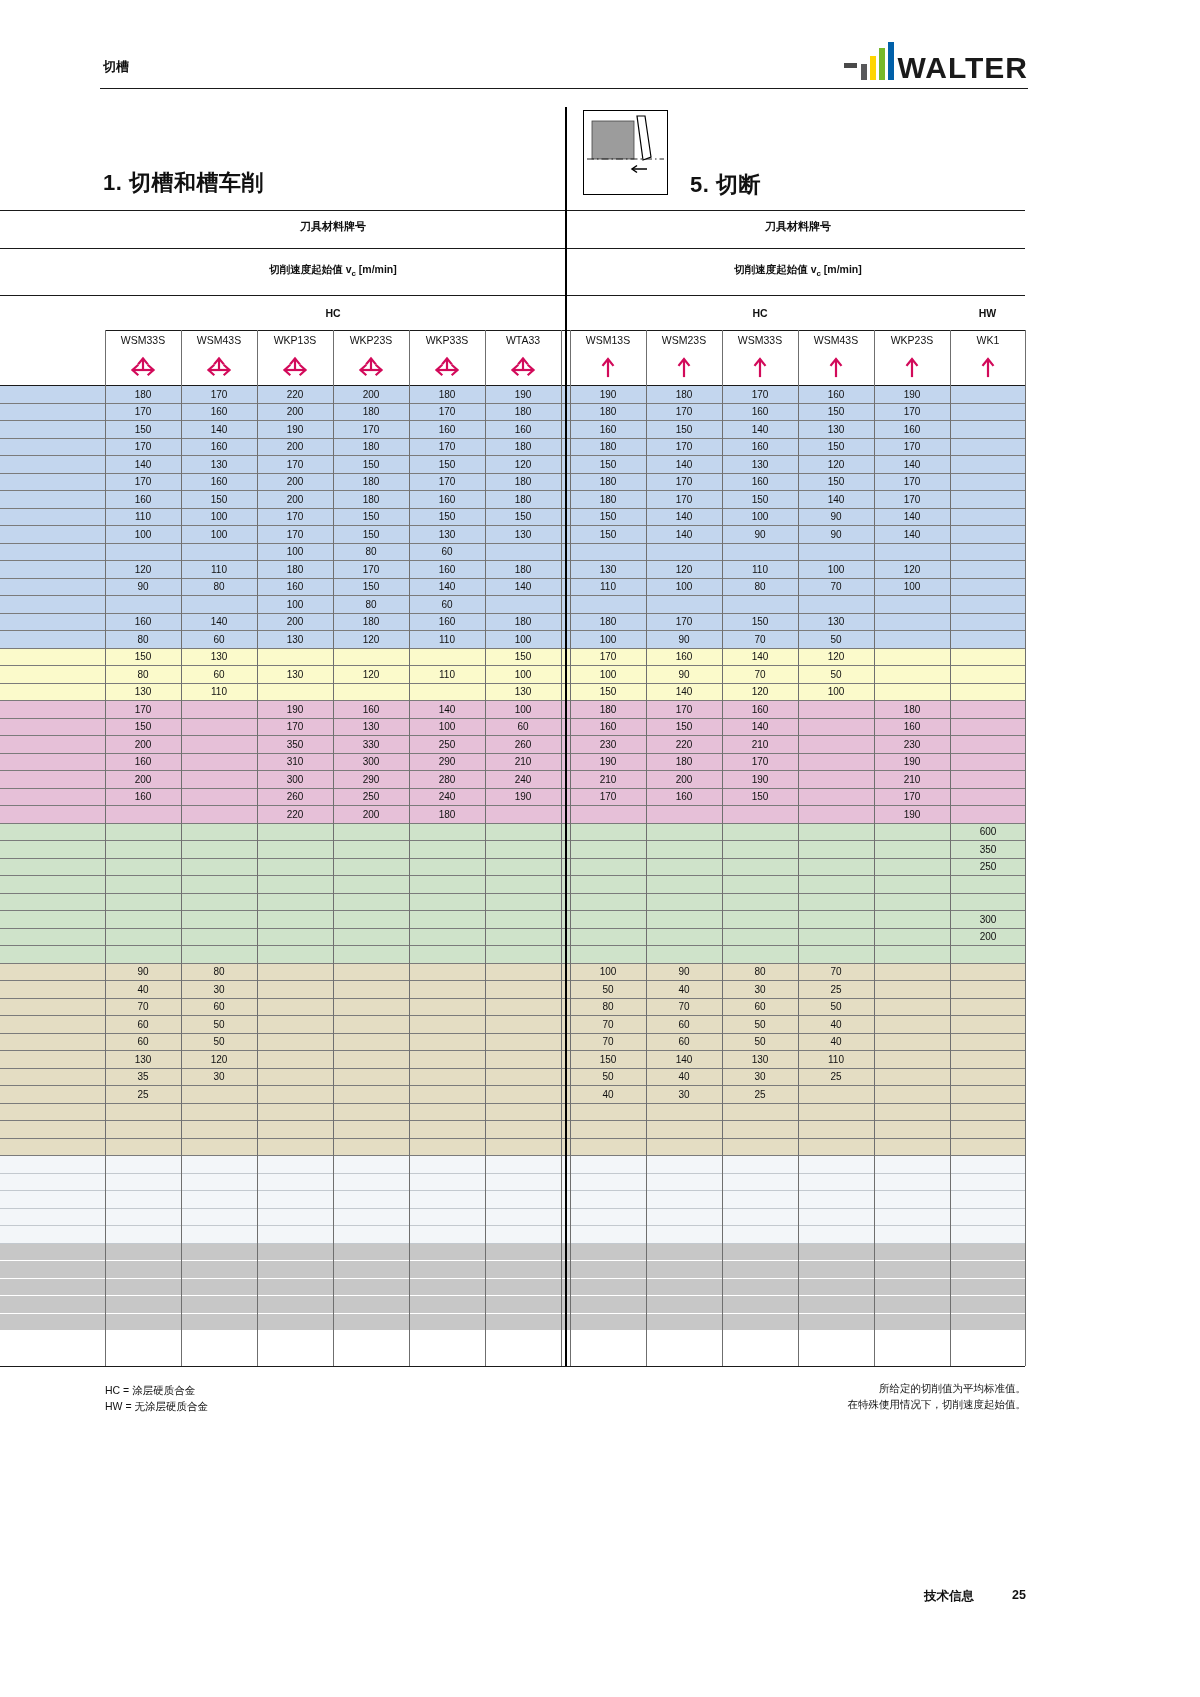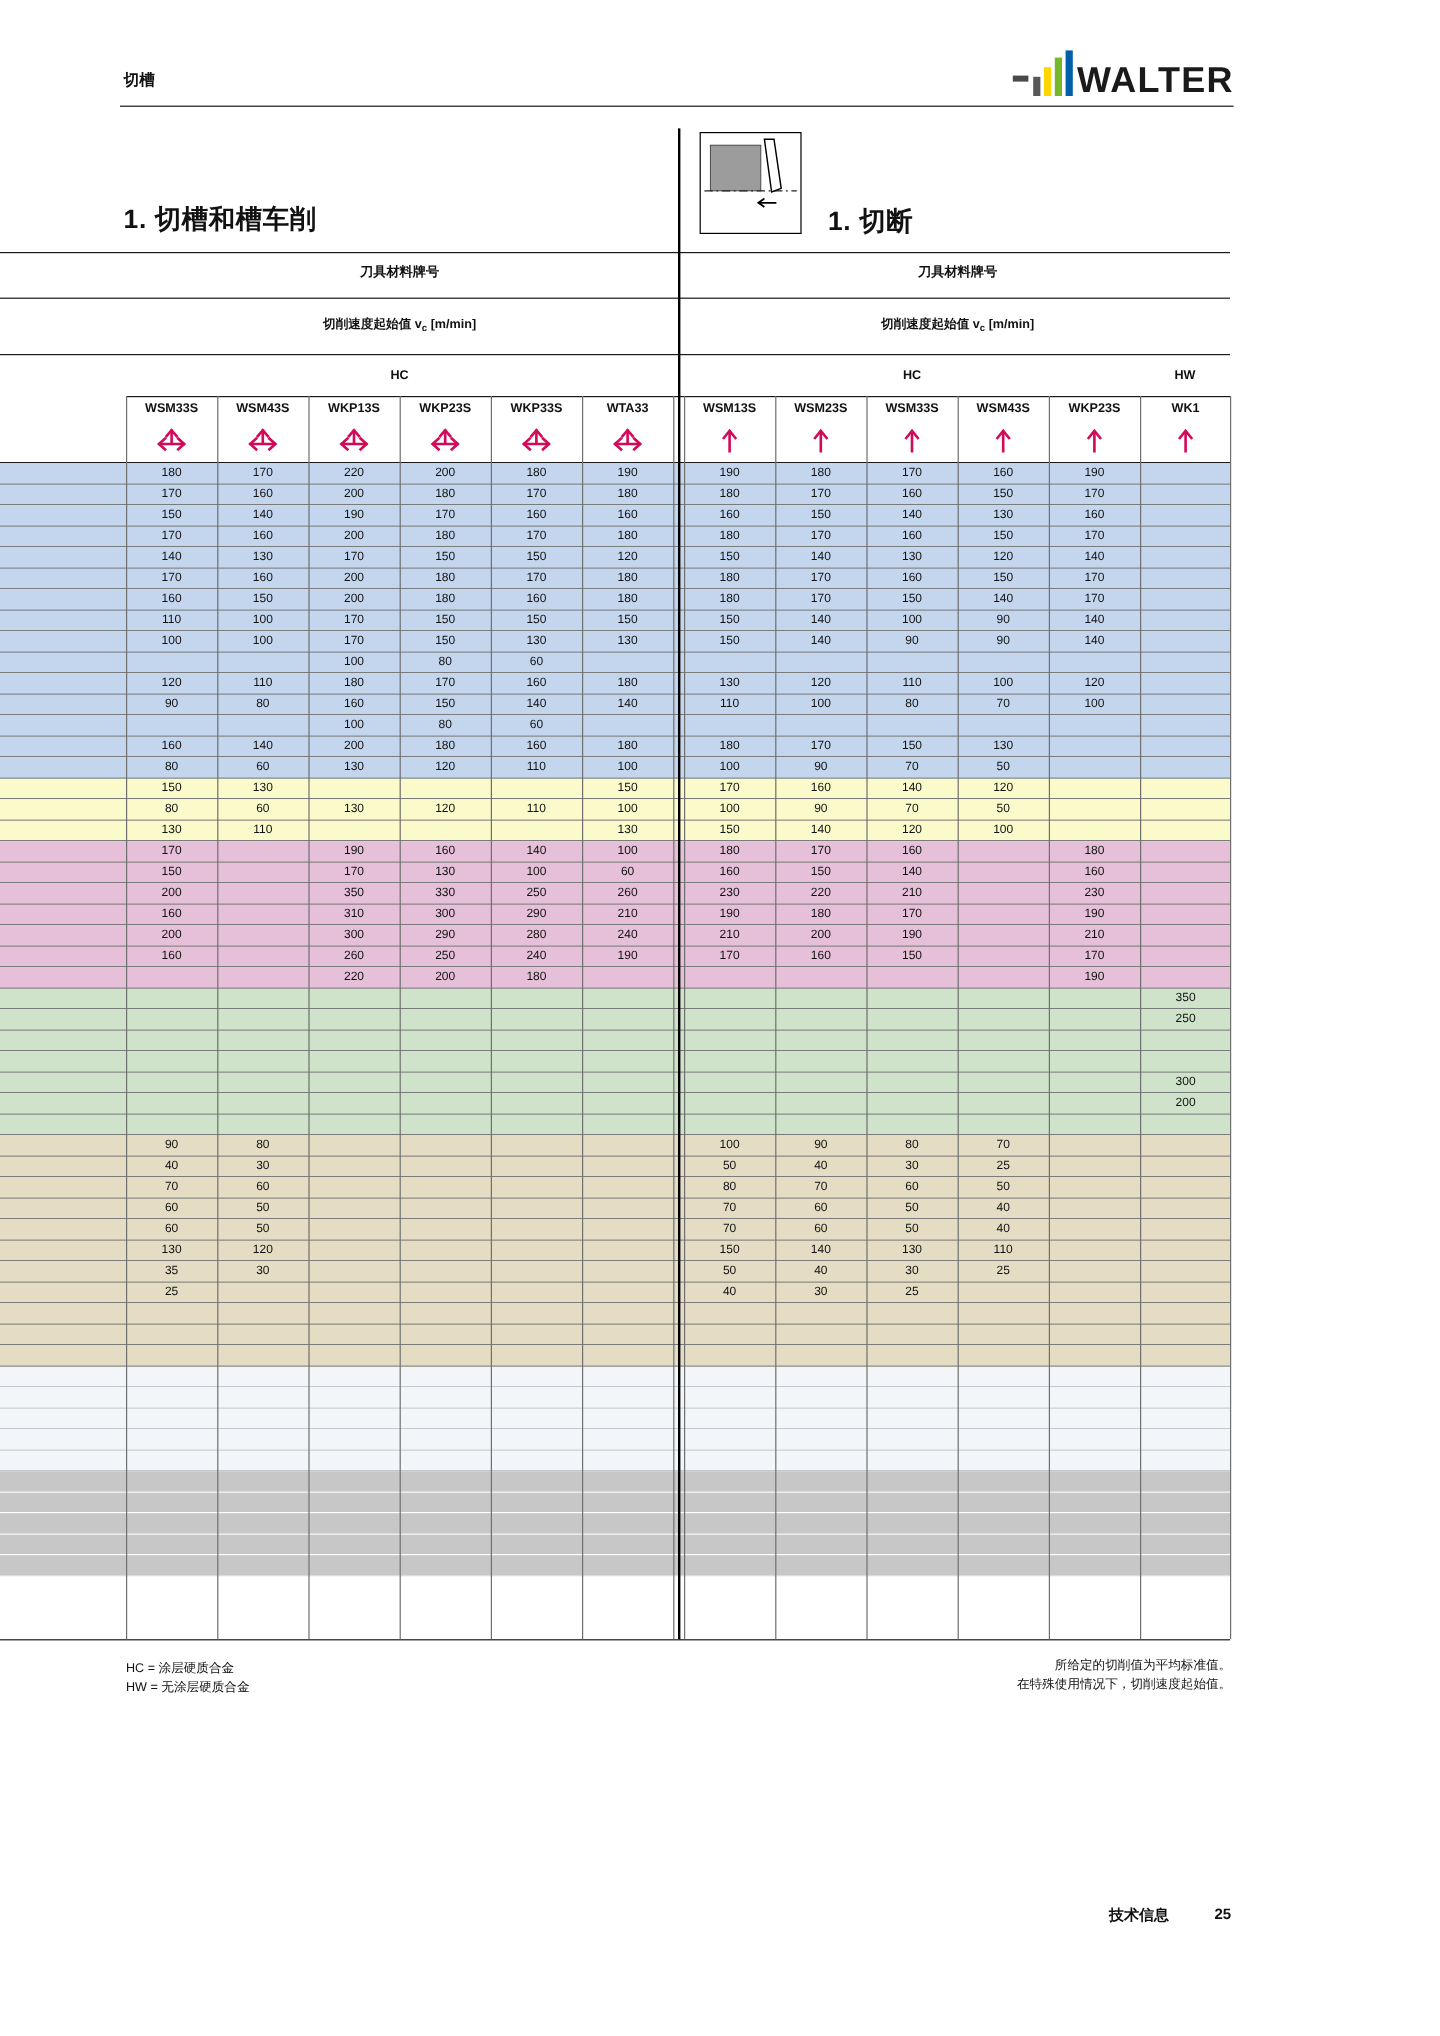--- a/index.html
+++ b/index.html
@@ -8,21 +8,21 @@
           font-family:"Liberation Sans", sans-serif; color:#111; overflow:hidden; }
   .abs { position:absolute; }
   .hline { position:absolute; height:1px; background:#1a1a1a; }
   .crumb { font-size:13px; font-weight:bold; }
   .title { font-size:22px; font-weight:bold; letter-spacing:0.5px; }
   .th-center { position:absolute; text-align:center; font-weight:bold; }
   .h1 { font-size:11px;font-family:Liberation Serif, serif; }
   .h2 { font-size:10.5px; }
   sub { font-size:8px; }
   .grades { position:absolute; display:flex; }
-  .grade { flex:1; text-align:center; font-weight:bold; font-size:10.5px; }
+  .grade { flex:1; text-align:center; font-weight:normal; font-size:10.5px; }
   .arrows { position:absolute; display:flex; }
   .arrowcell { flex:1; display:flex; justify-content:center; align-items:center; }
   #grid { position:absolute; left:0; top:386px; width:1025px; z-index:1; }
   .grid-row { position:relative; width:1025px; height:17.5px; border-bottom:1px solid #7b7b7b; }
   .cell { position:absolute; top:0; height:100%; display:flex; align-items:center;
           justify-content:center; font-size:10px; color:#111; }
   #vlines { position:absolute; left:0; top:0; z-index:2; }
   .vline { position:absolute; top:330px; height:1036px; width:1px; background:#6f6f6f; }
   .divider { position:absolute; left:565px; top:107px; width:2px; height:1259px; background:#000; z-index:3; }
   .iconbox { position:absolute; left:583px; top:110px; width:85px; height:85px;
@@ -58,21 +58,21 @@
   <div class="iconbox">
     <svg width="83" height="83" viewBox="0 0 83 83">
       <rect x="8" y="10" width="42" height="38" fill="#9c9c9c" stroke="#444" stroke-width="0.8"></rect>
       <path d="M3 48 H80" stroke="#222" stroke-width="1" stroke-dasharray="7 3 1.5 3" fill="none"></path>
       <polygon points="53,5 61,5 67,46 59,49" fill="#fff" stroke="#000" stroke-width="1.2"></polygon>
       <path d="M63 58 H49" stroke="#000" stroke-width="1.5" fill="none"></path>
       <path d="M53 54.5 L48 58 L53 61.5" fill="none" stroke="#000" stroke-width="1.5"></path>
     </svg>
   </div>
 
-  <div class="abs title" style="left:690px;top:170px;">1. 切断</div>
+  <div class="abs title" style="left:690px;top:170px;">5. 切断</div>
 
   <div class="hline" style="left:0;top:210px;width:1025px;"></div>
   <div class="hline" style="left:0;top:248px;width:1025px;"></div>
   <div class="hline" style="left:0;top:295px;width:1025px;"></div>
   <div class="hline" style="left:105px;top:330px;width:920px;"></div>
   <div class="hline" style="left:0;top:385px;width:1025px;"></div>
   <div class="hline" style="left:0;top:1366px;width:1025px;"></div>
 
   <div class="th-center h1" style="left:105px;top:219px;width:456px;">刀具材料牌号</div>
   <div class="th-center h1" style="left:570px;top:219px;width:456px;">刀具材料牌号</div>
@@ -492,20 +492,23 @@
         <div class="cell" style="left: 570px; width: 76px;">170</div>
         <div class="cell" style="left: 646px; width: 76px;">160</div>
         <div class="cell" style="left: 722px; width: 76px;">150</div>
         <div class="cell" style="left: 874px; width: 76px;">170</div>
       </div>
       <div class="grid-row" style="background: rgb(230, 192, 216); border-bottom-color: rgb(123, 123, 123);">
         <div class="cell" style="left: 257px; width: 76px;">220</div>
         <div class="cell" style="left: 333px; width: 76px;">200</div>
         <div class="cell" style="left: 409px; width: 76px;">180</div>
         <div class="cell" style="left: 874px; width: 76px;">190</div>
+      </div>
+      <div class="grid-row" style="background: rgb(207, 227, 202); border-bottom-color: rgb(123, 123, 123);">
+        <div class="cell" style="left: 950px; width: 76px;">600</div>
       </div>
       <div class="grid-row" style="background: rgb(207, 227, 202); border-bottom-color: rgb(123, 123, 123);">
         <div class="cell" style="left: 950px; width: 76px;">350</div>
       </div>
       <div class="grid-row" style="background: rgb(207, 227, 202); border-bottom-color: rgb(123, 123, 123);">
         <div class="cell" style="left: 950px; width: 76px;">250</div>
       </div>
       <div class="grid-row" style="background: rgb(207, 227, 202); border-bottom-color: rgb(123, 123, 123);"></div>
       <div class="grid-row" style="background: rgb(207, 227, 202); border-bottom-color: rgb(123, 123, 123);"></div>
       <div class="grid-row" style="background: rgb(207, 227, 202); border-bottom-color: rgb(123, 123, 123);">

